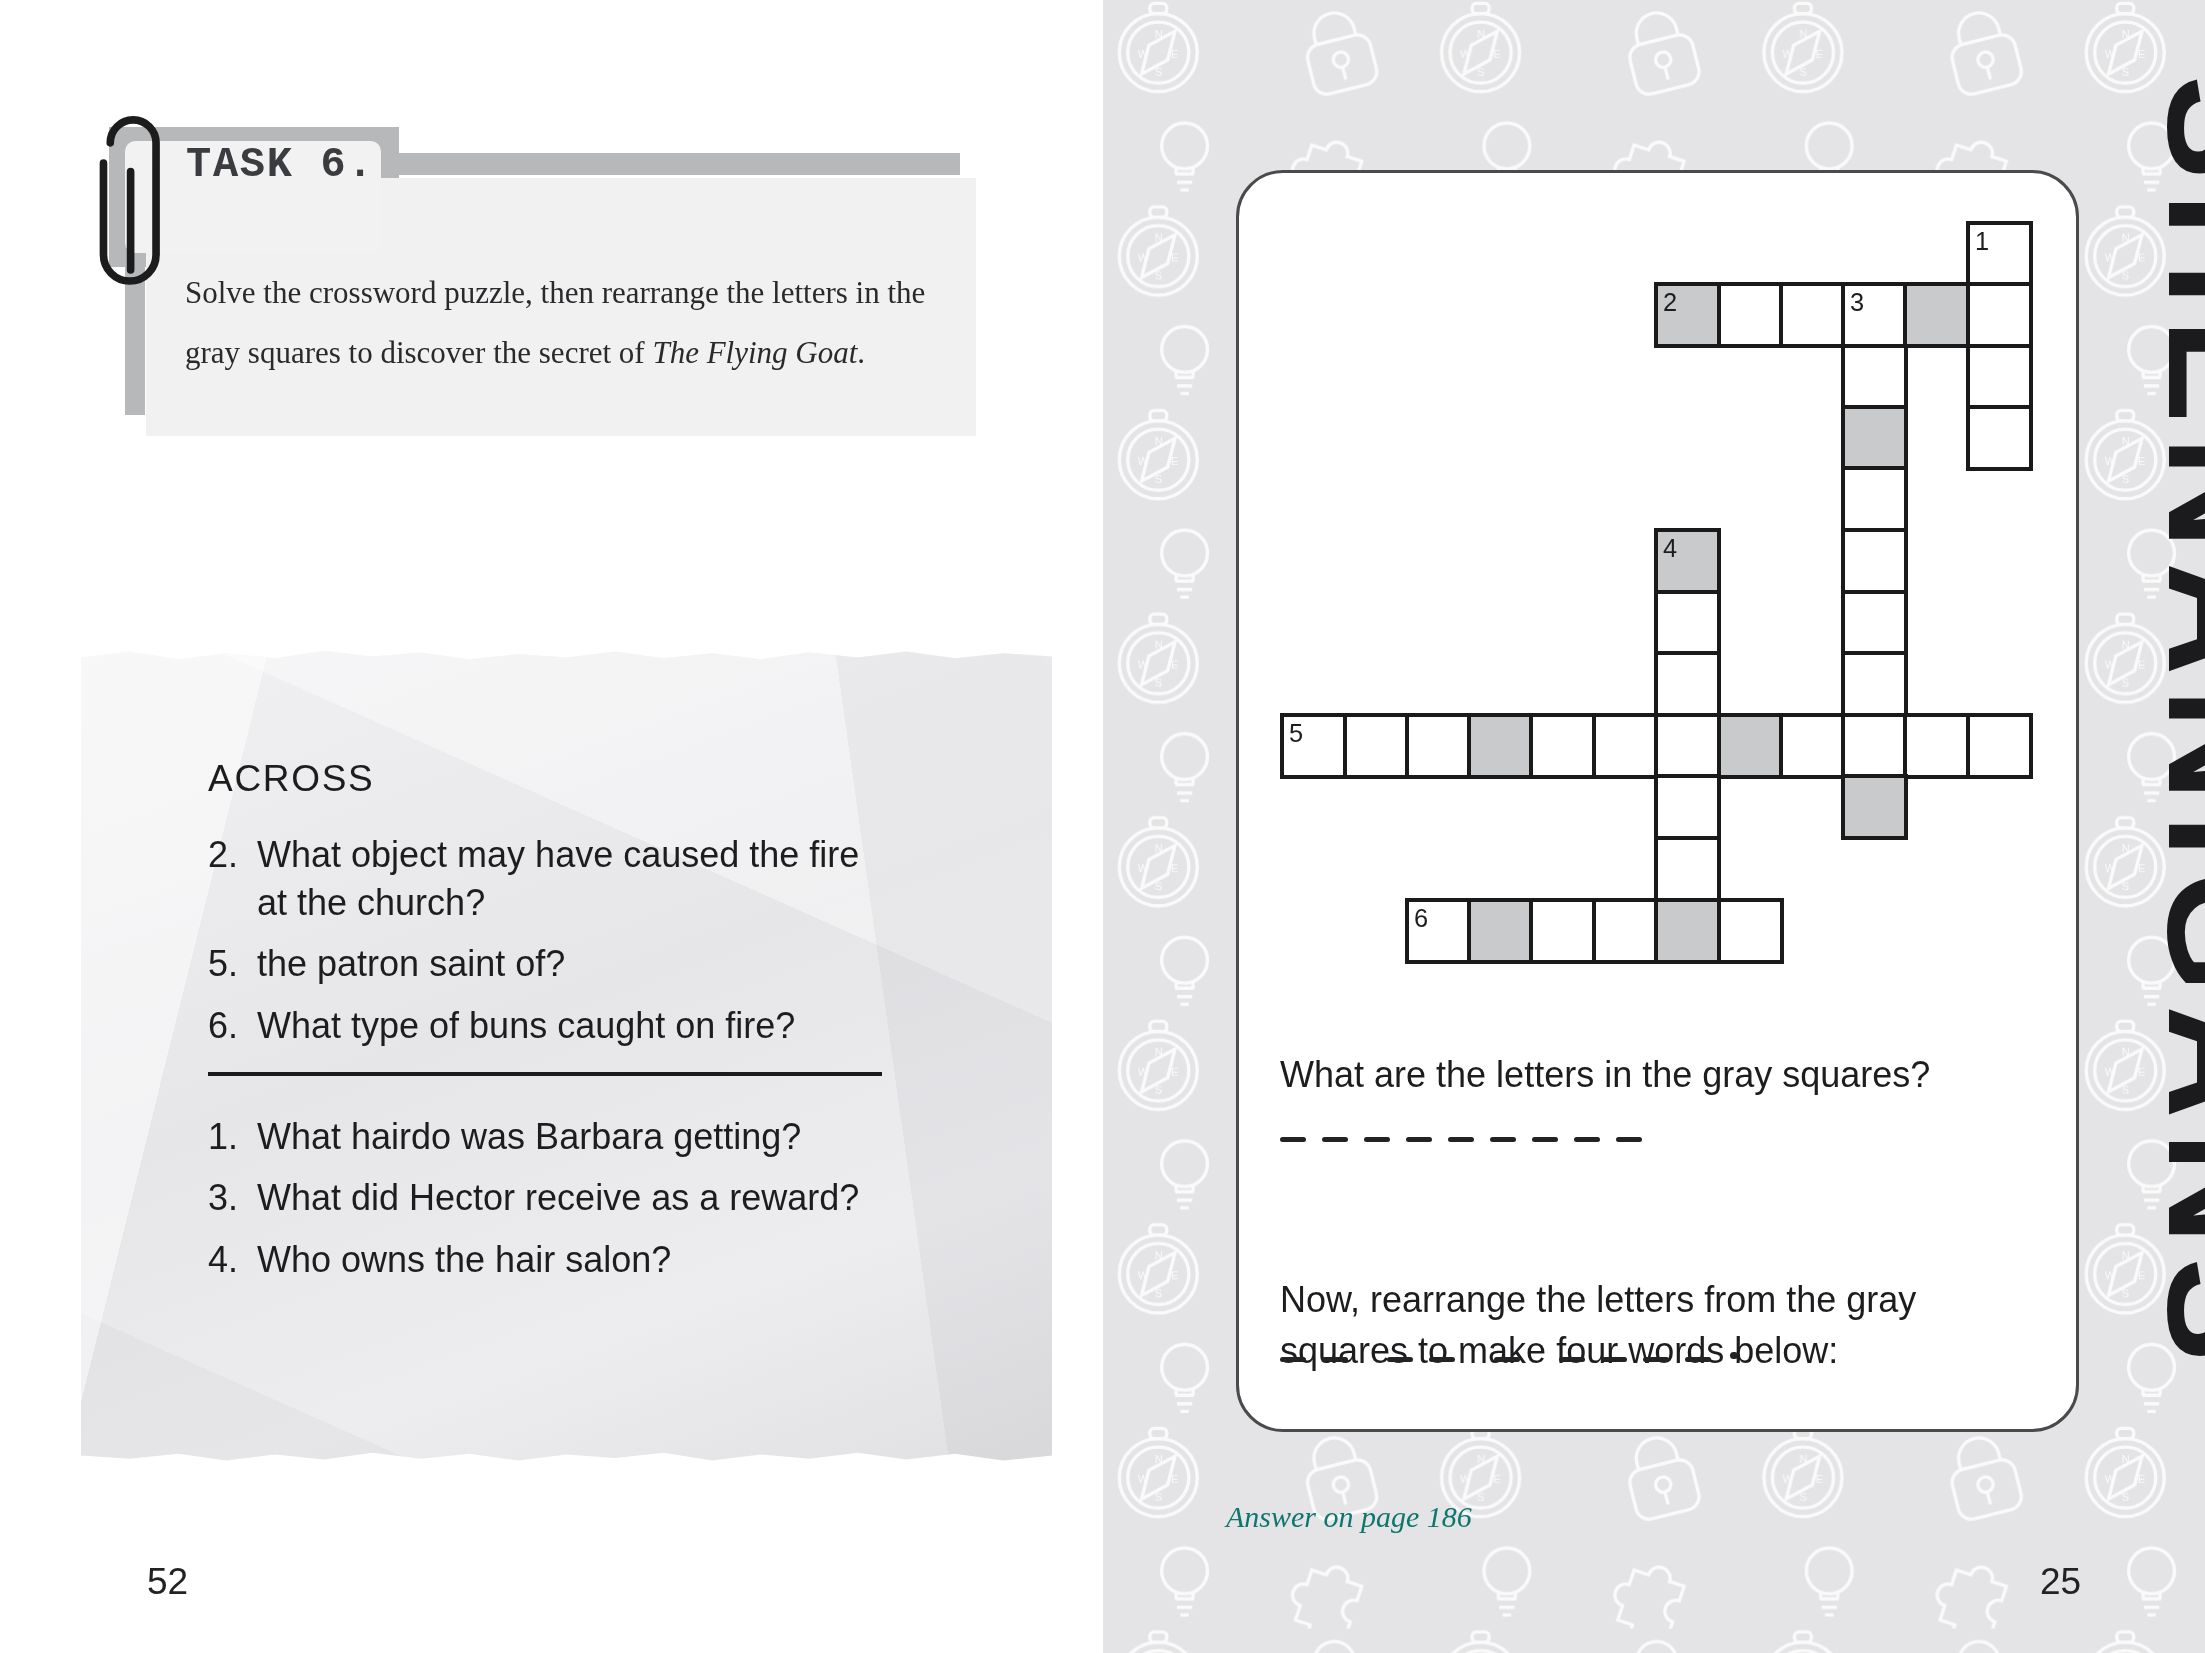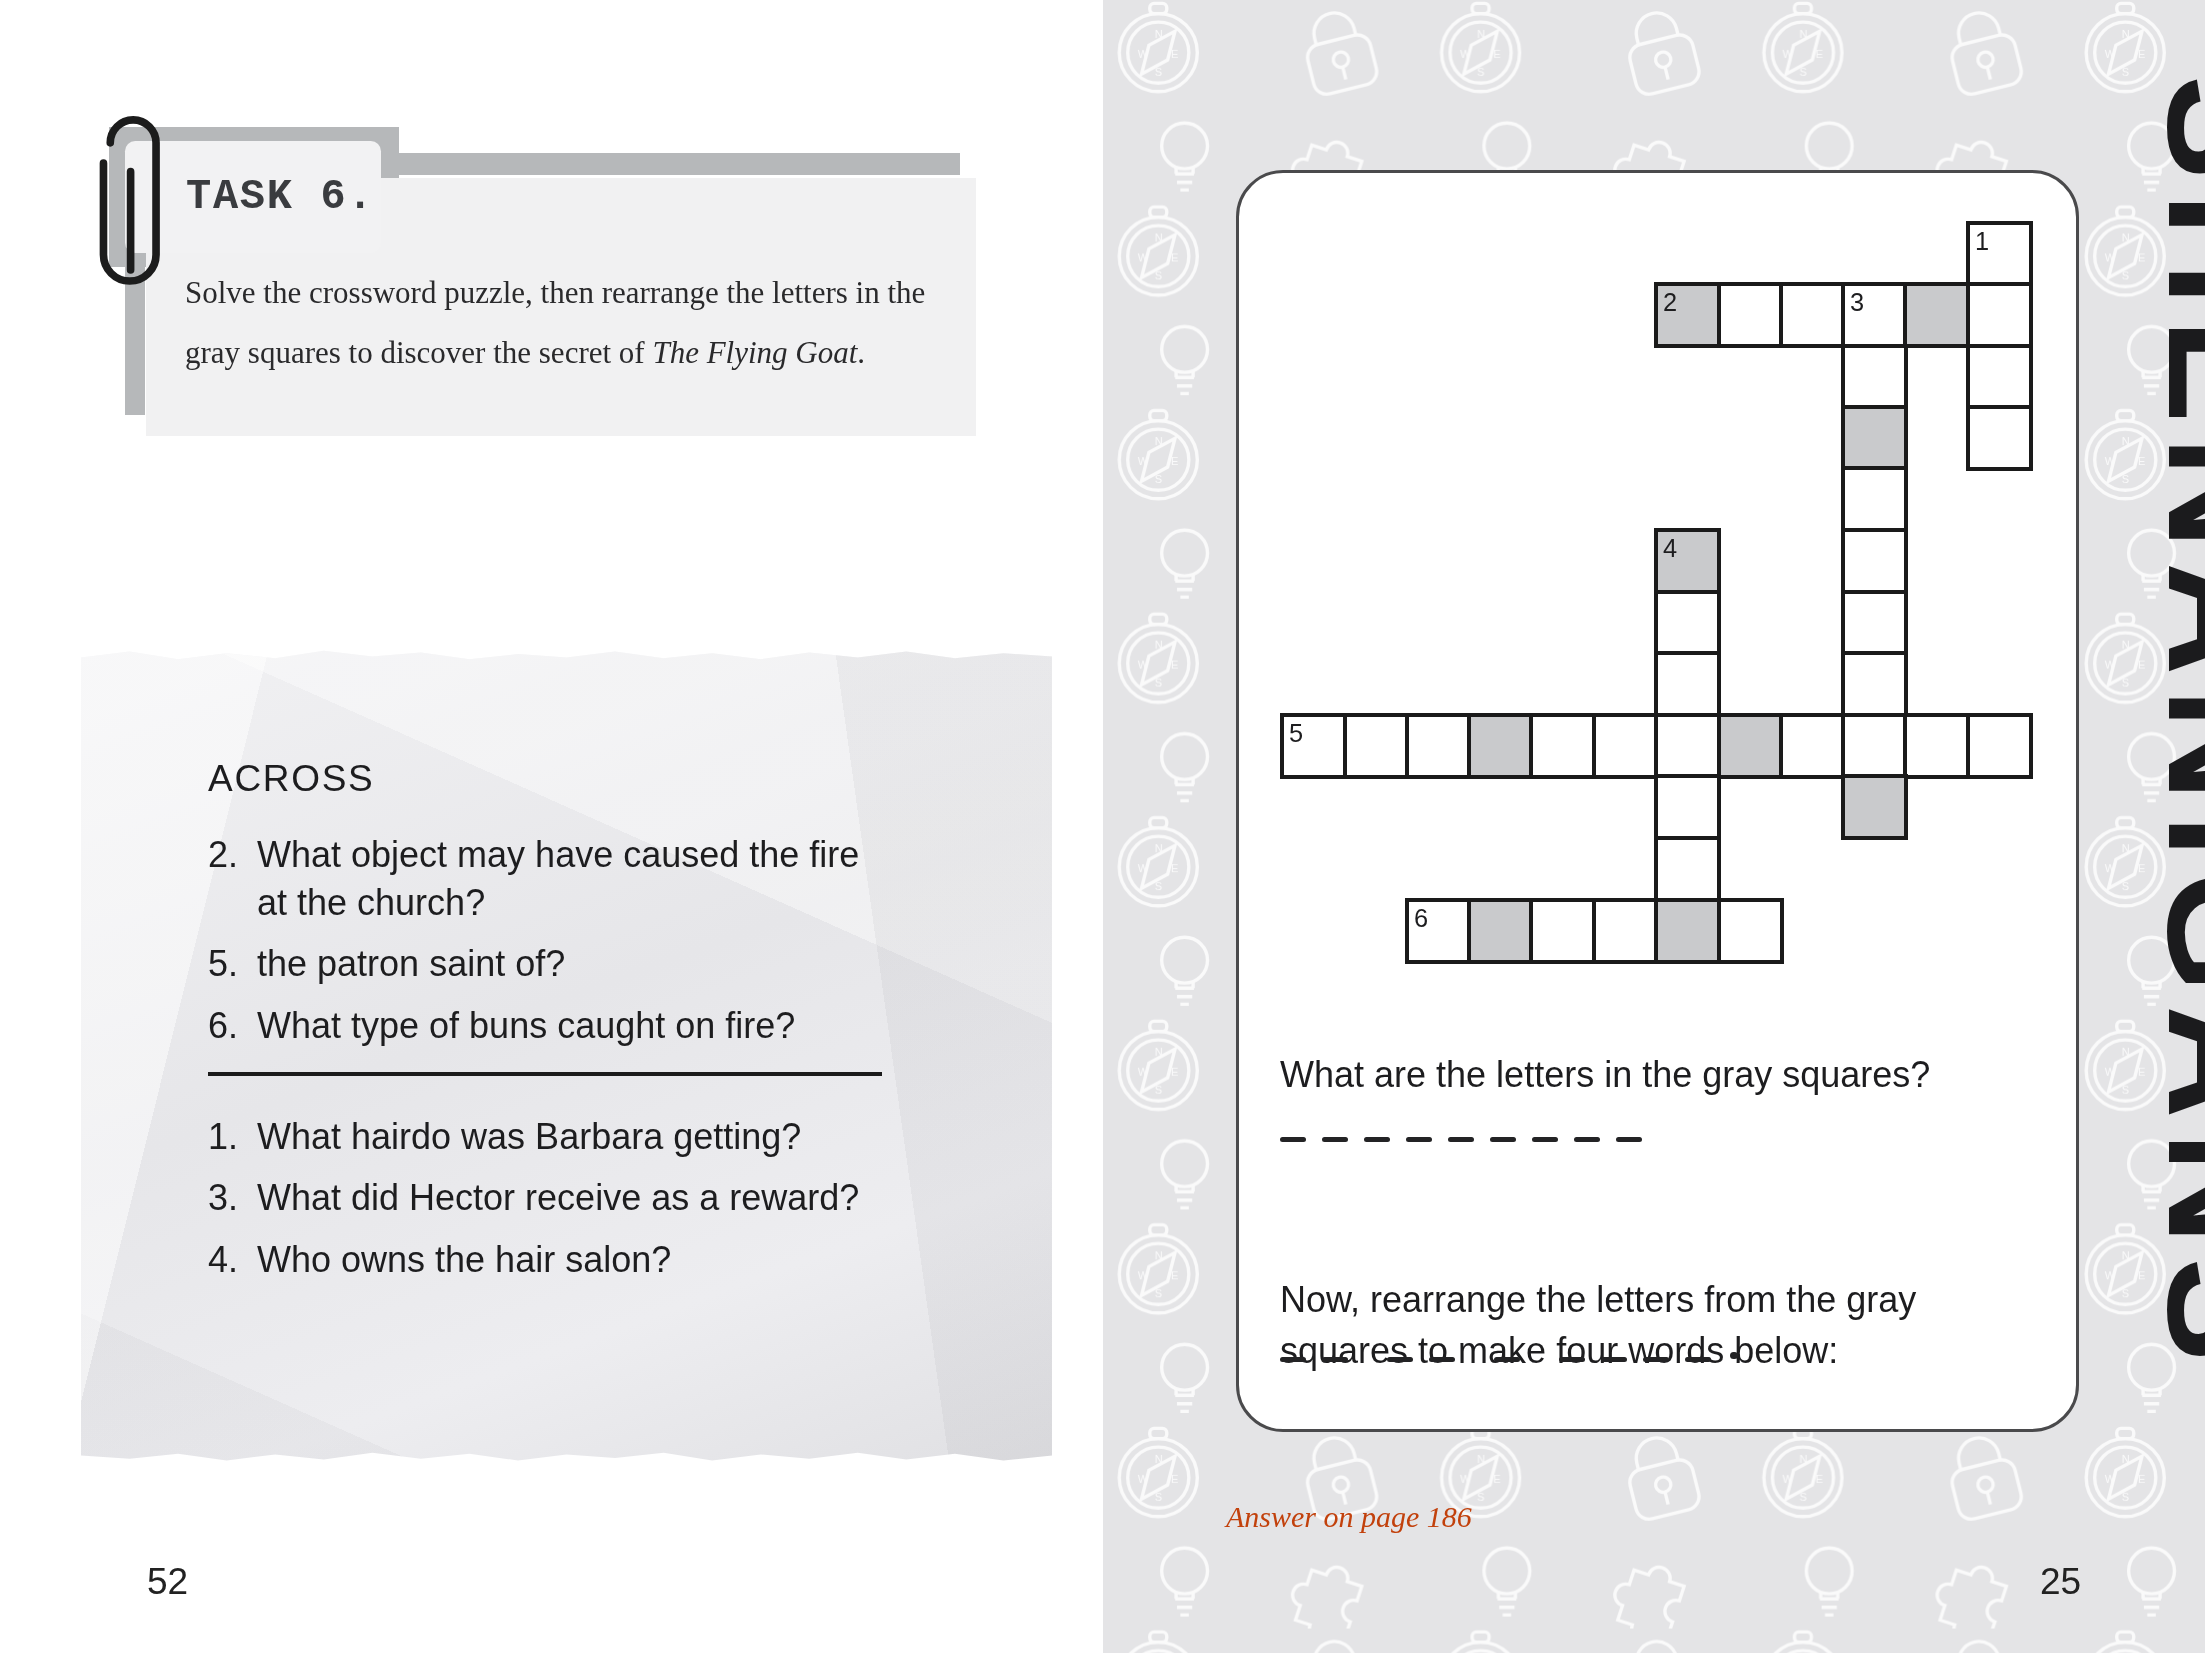--- a/index.html
+++ b/index.html
@@ -3,21 +3,21 @@
 <meta charset="utf-8">
 <style>
   html,body{margin:0;padding:0;background:#888;}
   .stage{position:relative;width:2205px;height:1654px;background:#ffffff;overflow:hidden;
          font-family:"Liberation Sans",sans-serif;color:#1c1c1e;}
   
   .task-box-outer{position:absolute;left:109px;top:127px;width:290px;height:140px;background:#b6b8ba;}
   .task-bar{position:absolute;left:399px;top:153px;width:561px;height:22px;background:#b6b8ba;}
   .task-strip{position:absolute;left:125px;top:267px;width:19.5px;height:148px;background:#b6b8ba;}
   .task-box-inner{position:absolute;left:125px;top:141px;width:256px;height:112px;background:#f2f2f3;
-         border-radius:10.2px;display:flex;align-items:center;padding-left:61px;box-sizing:border-box;}
+         border-radius:10.2px;display:flex;align-items:flex-start;padding-left:61px;box-sizing:border-box;}
   .task-title{font-family:"Liberation Mono",monospace;font-weight:bold;font-size:42px;
          letter-spacing:1.7px;color:#3a3c3f;}
   .paperclip{position:absolute;left:95px;top:90px;z-index:5;}
   .instr-box{position:absolute;left:146px;top:178px;width:830px;height:258px;background:#f1f1f2;}
   .instr-text{position:absolute;left:39px;top:85px;width:763px;
          font-family:"Liberation Serif",serif;font-size:31px;line-height:60px;color:#2a2a2c;}
   .paper-panel{position:absolute;left:81px;top:649px;width:971px;height:814px;
     background:
       linear-gradient(104deg, rgba(255,255,255,.5) 0 16%, rgba(255,255,255,0) 16% 42%),
       linear-gradient(262deg, rgba(110,110,118,.07) 0 20%, rgba(110,110,118,0) 20%),
@@ -44,21 +44,21 @@
   .cell{position:absolute;width:67px;height:66px;box-sizing:border-box;
         border:4.2px solid #1a1a1a;background:#ffffff;}
   .cell.gray{background:#c9cacc;}
   .cell .lbl{position:absolute;left:5.1px;top:1.7px;font-size:25.4px;color:#1d1d1f;}
   .q-text{position:absolute;font-size:36px;line-height:51px;color:#1d1d1f;}
   .dash-row{position:absolute;display:flex;align-items:center;}
   .dash{width:26px;height:5.1px;background:#232325;border-radius:2.5px;margin-right:16px;}
   .group-gap{width:23px;height:0.8px;}
   .period-dot{width:7.6px;height:7.6px;background:#232325;border-radius:50%;margin:-8.5px 0 0 3.4px;}
   .answer-note{position:absolute;left:1226px;top:1500px;font-family:"Liberation Serif",serif;
-        font-style:italic;font-size:30px;color:#c2410c;}
+        font-style:italic;font-size:30px;color:#0f766e;}
   .edge-word{position:absolute;left:2304px;top:75px;transform:rotate(90deg);transform-origin:0 0;
         font-weight:bold;font-size:157px;line-height:161px;letter-spacing:12.7px;
         color:#1b1b1d;white-space:nowrap;}
 </style>
 </head>
 <body>
 
 <div class="stage">
 
   <div>

